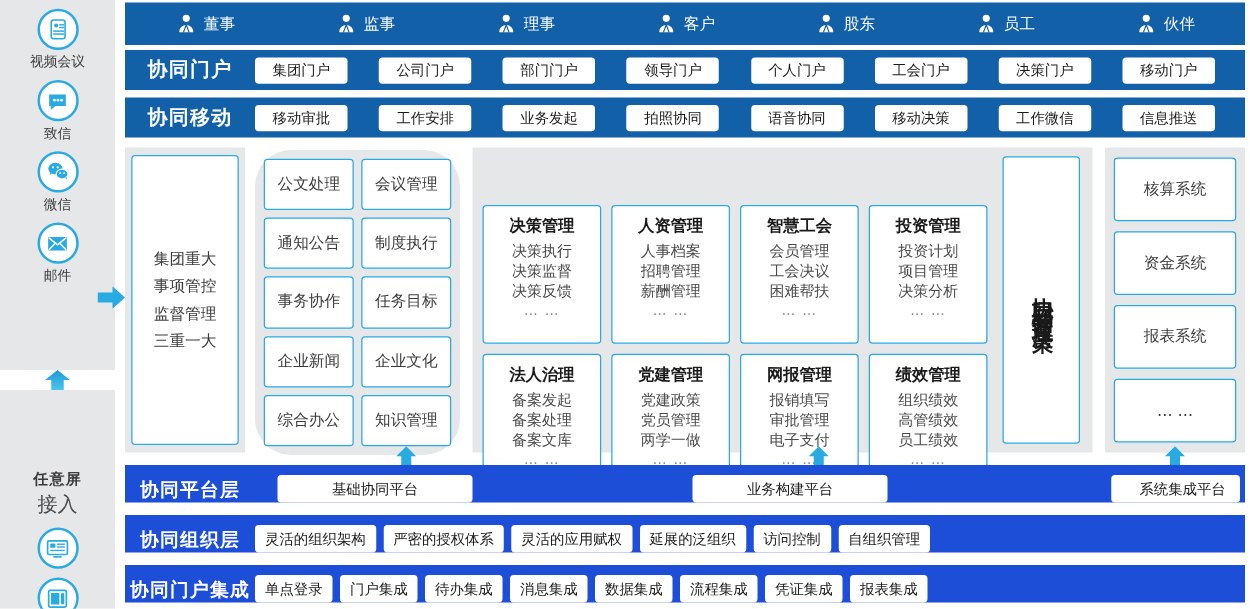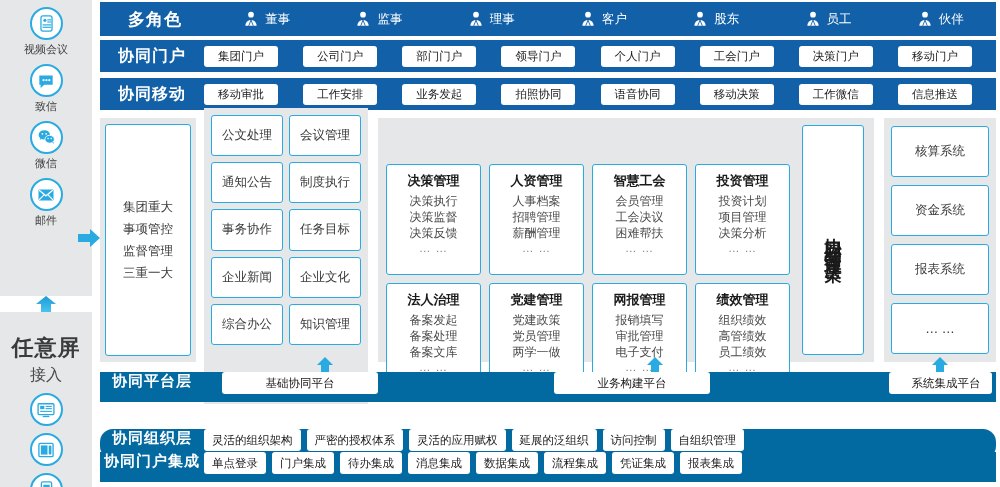--- a/index.html
+++ b/index.html
@@ -14,21 +14,21 @@
 
   
   .rail{position:absolute;left:0;width:92px;background:#e6e7e8;}
   .rail-top{top:0;height:296px;}
   .rail-bottom{top:312px;height:175px;}
   .rail-title{
     text-align:center;font-weight:bold;color:#3b3b3b;
     letter-spacing:1px;
   }
   .rail-top .rail-title{font-size:17px;padding-top:9px;}
-  .rail-bottom .rail-title{font-size:22px;padding-top:21px;}
+  .rail-bottom .rail-title{font-size:12px;padding-top:21px;margin-top:42px;}
   .rail-sub{text-align:center;font-size:16px;color:#4a4a4a;margin-top:2px;}
   .rail-item{display:flex;flex-direction:column;align-items:center;margin-top:7px;}
   .rail-item-label{font-size:11px;color:#3b3b3b;margin-top:2px;}
   .circ{
     width:33px;height:33px;border-radius:50%;
     border:2px solid #29ABE2;
     display:flex;align-items:center;justify-content:center;
     background:#ffffff;
     box-sizing:border-box;
   }
@@ -78,21 +78,21 @@
   .panel-a{left:100px;top:118px;width:96px;height:244px;}
   .card-a{
     position:absolute;left:5px;top:6px;width:86px;height:232px;
     background:#ffffff;border:1px solid #29ABE2;border-radius:3px;
     display:flex;flex-direction:column;align-items:center;justify-content:center;
     box-sizing:border-box;
   }
   .card-a div{font-size:12.5px;color:#3b3b3b;line-height:22px;}
 
   
-  .panel-b{left:204px;top:108px;width:164px;height:296px;}
+  .panel-b{left:204px;top:120px;width:164px;height:244px;border-radius:29px;}
   .grid-b{
     position:absolute;left:7px;top:7px;width:150px;height:230px;
     display:grid;grid-template-columns:1fr 1fr;grid-template-rows:repeat(5,1fr);
     gap:6px;
   }
   .tile{
     background:#ffffff;border:1px solid #29ABE2;border-radius:3px;
     display:flex;align-items:center;justify-content:center;
     font-size:12.5px;color:#3b3b3b;
     box-sizing:border-box;
@@ -130,25 +130,25 @@
   
   .panel-d{left:884px;top:118px;width:112px;height:244px;}
   .grid-d{
     position:absolute;left:7px;top:8px;width:98px;height:228px;
     display:grid;grid-template-rows:repeat(4,1fr);gap:8px;
   }
 
   
   .bottom-bar{
     position:absolute;left:100px;width:896px;height:30px;
-    background:#0369a1;display:flex;align-items:flex-start;box-sizing:border-box;
+    background:#1d4ed8;display:flex;align-items:flex-end;box-sizing:border-box;
   }
   .bottom-bar .bar-label{width:104px;font-size:15px;}
   .bar-platform{top:372px;}
-  .bar-org{top:429px;border-radius:13px;}
+  .bar-org{top:412px;}
   .bar-portal-int{top:452px;}
   .plat-row{position:relative;flex:1;height:22px;}
   .plat-chip{
     position:absolute;top:0;height:22px;
     background:#ffffff;color:#1a1a1a;font-size:11.5px;border-radius:3px;
     display:flex;align-items:center;justify-content:center;
   }
   .flowrow{display:flex;gap:6px;align-items:center;}
   .flowrow .chip2{
     background:#ffffff;color:#1a1a1a;font-size:11.5px;border-radius:3px;
@@ -262,21 +262,20 @@
             <rect x="5.5" y="2.5" width="13" height="19" rx="2" fill="none" stroke="#29ABE2" stroke-width="1.6"></rect>
             <rect x="8" y="6" width="8" height="3.5" fill="#29ABE2"></rect>
             <rect x="8" y="11" width="8" height="1.5" fill="#29ABE2"></rect>
             <rect x="8" y="14" width="8" height="1.5" fill="#29ABE2"></rect>
           </svg>
       </div>
     </div>
   </div>
 
   <div class="bar role-bar">
-    <div class="bar-label">多角色</div>
     <div class="role-list">
       <div class="role">
         <svg width="18" height="18" viewBox="0 0 24 24">
             <circle cx="12" cy="6.2" r="3.8" fill="#fff"></circle>
             <path d="M4.5 21c0-4.4 3.4-7.6 7.5-7.6S19.5 16.6 19.5 21z" fill="#fff"></path>
             <path d="M12 13.4L9 21M12 13.4L15 21" stroke="#1260A8" stroke-width="1.2"></path>
           </svg>
         <span class="role-name">董事</span>
       </div>
       <div class="role">

